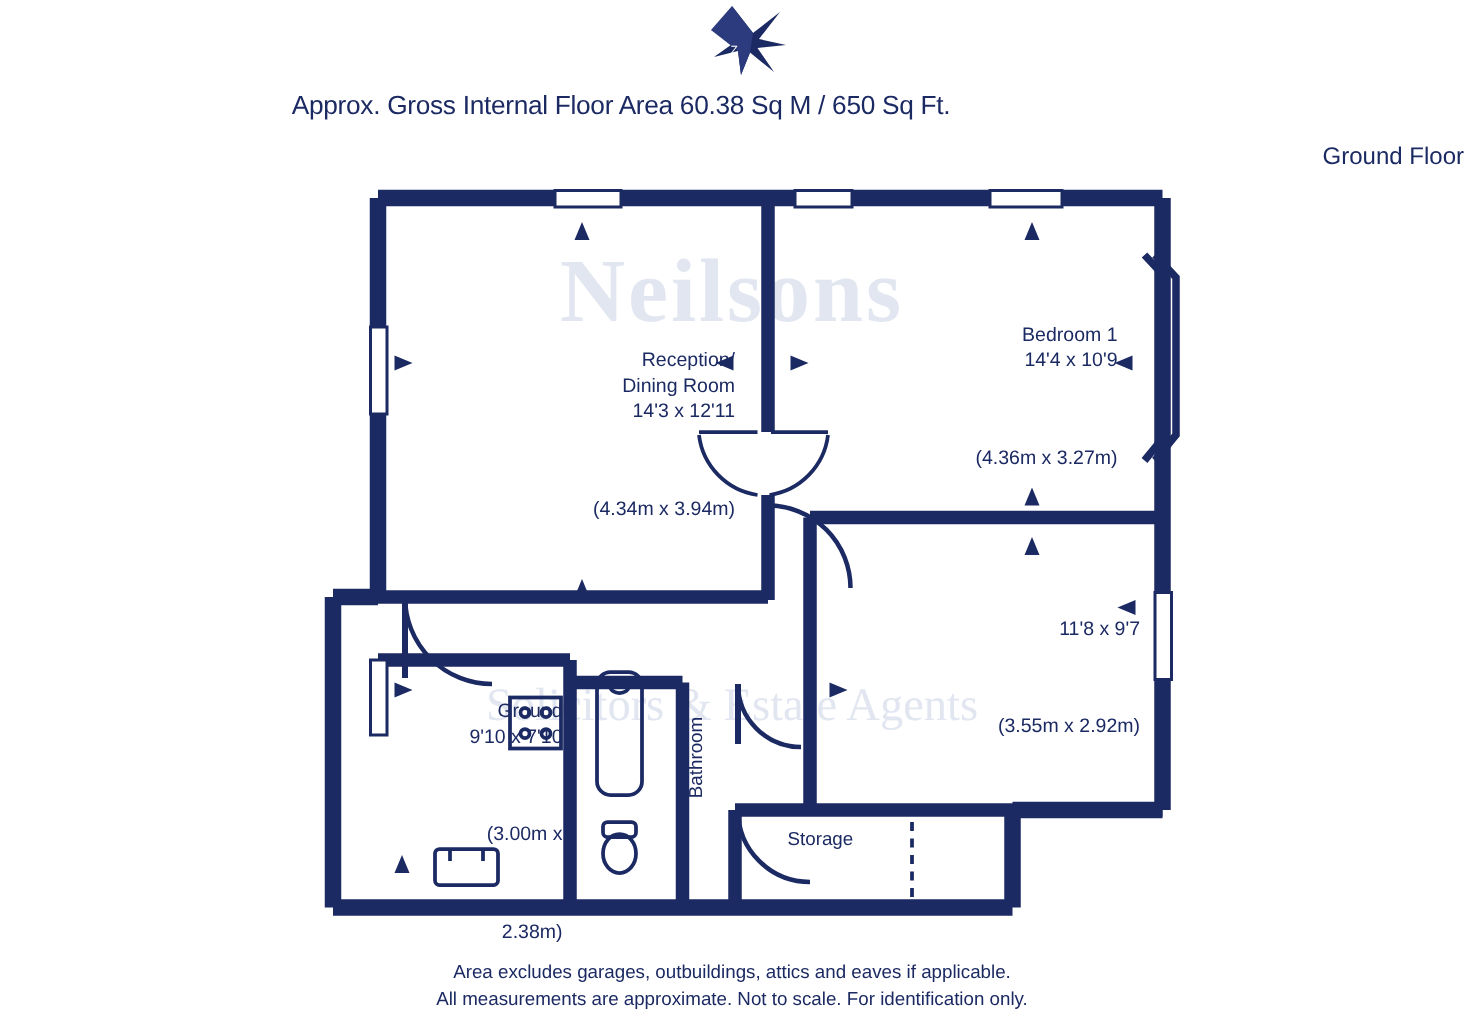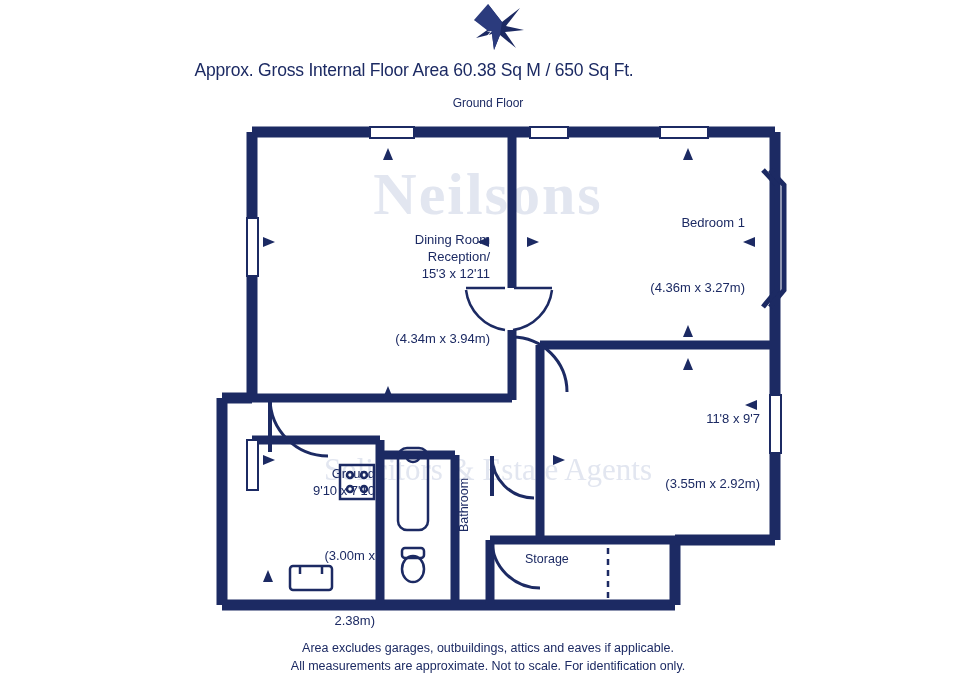--- a/index.html
+++ b/index.html
@@ -32,22 +32,22 @@
     top: 60px;
     width: 828px;
     text-align: center;
     font-size: 17.5px;
     letter-spacing: -0.2px;
   }
   #subtitle {
     left: 0;
     top: 96px;
     width: 976px;
-    text-align: center;
-    font-size: 12px;
+    text-align: right;
+    font-size: 16px;
   }
   .room {
     text-align: right;
     font-size: 13px;
     line-height: 17px;
   }
   .room .nm { display: block; }
   .room .d1 { display: block; }
   .room .d2 { display: block; margin-top: 48px; }
   #room-reception { left: 300px; top: 231px; width: 190px; }
@@ -225,28 +225,29 @@
     <polygon points="553,455 565,460 553,465"></polygon>
     <polygon points="263,455 275,460 263,465"></polygon>
     <polygon points="268,570 273,582 263,582"></polygon>
   </g>
 </svg>
 
 <div class="txt" id="title">Approx. Gross Internal Floor Area 60.38 Sq M / 650 Sq Ft.</div>
 <div class="txt" id="subtitle">Ground Floor</div>
 
 <div class="txt room" id="room-reception">
+  <span class="nm">Reception/</span>
   <span class="nm">Dining Room</span>
-  <span class="nm">Reception/</span>
-  <span class="d1">15'3 x 12'11</span>
+  <span class="d1">14'3 x 12'11</span>
   <span class="d2">(4.34m x 3.94m)</span>
 </div>
 
 <div class="txt room" id="room-bed1">
   <span class="nm">Bedroom 1</span>
+  <span class="d1">14'4 x 10'9</span>
   <span class="d2">(4.36m x 3.27m)</span>
 </div>
 
 <div class="txt room" id="room-bed2">
   <span class="d1">11'8 x 9'7</span>
   <span class="d2">(3.55m x 2.92m)</span>
 </div>
 
 <div class="txt room" id="room-kitchen">
   <span class="nm">Ground</span>

